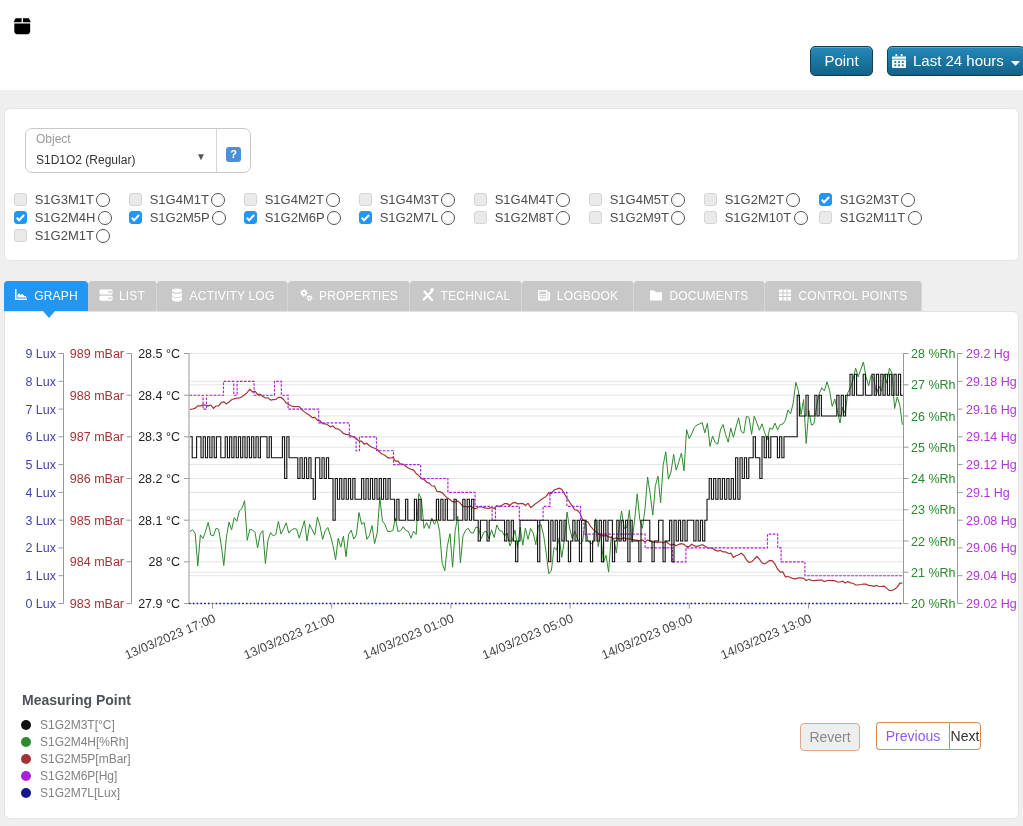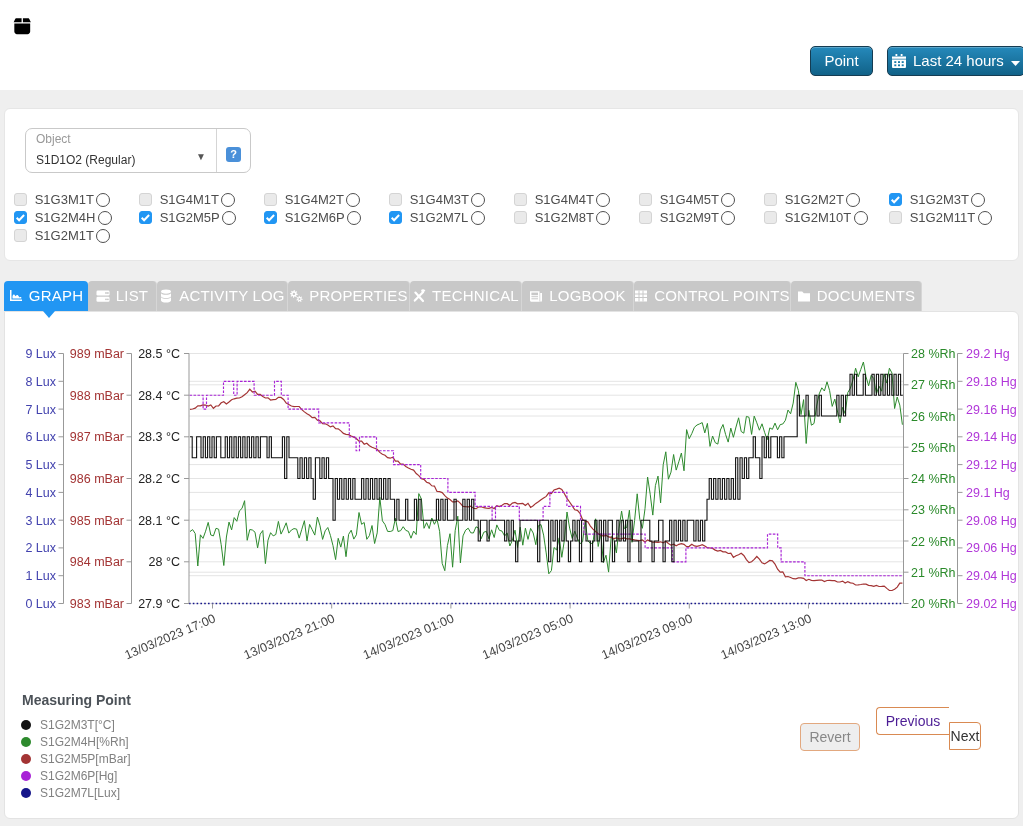--- a/index.html
+++ b/index.html
@@ -7,28 +7,28 @@
 .card1 { position:absolute; left:4px; top:108px; width:1015px; height:153px; background:#fff; border:1px solid #e6e6e6; border-radius:6px; }
 .panel { position:absolute; left:4px; top:311px; width:1015px; height:508px; background:#fff; border:1px solid #e3e3e3; border-radius:0 6px 6px 6px; }
 .selwrap { position:absolute; left:20px; top:19px; width:226px; height:45px; border:1px solid #c9c9c9; border-radius:7px; background:#fff; }
 .selwrap .divider { position:absolute; left:190px; top:0; width:1px; height:43px; background:#d5d5d5; }
 .sel-label { position:absolute; left:10px; top:3px; font-size:12px; color:#999; }
 .sel-value { position:absolute; left:10px; top:23.5px; font-size:12px; color:#333; }
 .sel-arrow { position:absolute; left:170px; top:22px; font-size:10px; color:#555; }
 .qbtn { position:absolute; left:200px; top:18px; width:15px; height:15px; background:#4a90d9; border-radius:3px; color:#fff; font-size:11px; font-weight:bold; text-align:center; line-height:15px; }
 .cbgrid { position:absolute; left:8.7px; top:81.8px; width:1010px; }
 .cbrow { display:flex; height:18px; }
-.cbitem { width:125px; display:flex; align-items:center; justify-content:flex-start; }
+.cbitem { width:115px; display:flex; align-items:center; justify-content:flex-start; }
 .cbx { width:13px; height:13px; background:#eaeaea; border:1px solid #d4d4d4; border-radius:3px; flex:0 0 13px; }
 .cbx.on { background:#2196f3; border-color:#2196f3; }
 .cbx svg { display:block; margin:-1px 0 0 -1px; }
 .cblab { font-size:13px; color:#4d4d4d; margin:0 2.5px 0 8px; white-space:nowrap; }
 .cbo { width:14px; height:14px; border:1.8px solid #4f4f4f; border-radius:50%; flex:0 0 14px; }
 .tabs { position:absolute; left:4px; top:281px; height:30px; display:flex; }
-.tab { height:30px; background:#c8c8c8; color:#fff; font-size:15px; line-height:30px; text-align:center; border-right:1px solid #d6d6d6; border-radius:4px 4px 0 0; white-space:nowrap; letter-spacing:.2px; }
+.tab { height:30px; background:#c8c8c8; color:#fff; font-size:12px; line-height:30px; text-align:center; border-right:1px solid #d6d6d6; border-radius:4px 4px 0 0; white-space:nowrap; letter-spacing:.2px; }
 .tab.active { background:#2196f3; border-right:none; }
 .tri { position:absolute; left:43px; top:311px; width:0; height:0; border-left:6.5px solid transparent; border-right:6.5px solid transparent; border-top:7px solid #2196f3; }
 .mp { position:absolute; left:22px; top:692px; font-size:14px; font-weight:bold; color:#4c5258;text-align:right; }
 .legend { position:absolute; left:20px; top:716px; }
 .litem { height:17px; font-size:12px; color:#818181; display:flex; align-items:center; }
 .ldot { width:10px; height:10px; border-radius:50%; margin:0 9px 0 1px; }
 .btn-o { position:absolute; height:28px; border-radius:4px; font-size:14px; text-align:center; line-height:26px; }
 </style></head>
 <body>
 <div class="hdr"></div>
@@ -212,29 +212,29 @@
       </svg>TECHNICAL</div>
     <div class="tab" style="width:112px"><svg width="14" height="14" viewBox="0 0 14 14" style="vertical-align:-2px;margin-right:6px">
         <path fill="#fff" d="M1 2.2h9.5v9.6c0 .7.4 1 .9 1H2.6c-1 0-1.6-.6-1.6-1.5z"></path>
         <path fill="#fff" d="M11.2 4h1.8v7.3c0 .9-.4 1.5-1 1.5s-.8-.6-.8-1.4z"></path>
         <g fill="#c8c8c8">
           <rect x="2.4" y="3.6" width="6.6" height="2.6"></rect>
           <rect x="2.4" y="7.2" width="6.6" height="1"></rect>
           <rect x="2.4" y="9.3" width="6.6" height="1"></rect>
         </g>
       </svg>LOGBOOK</div>
+    <div class="tab" style="width:131px"><svg width="14" height="14" viewBox="0 0 14 14" style="vertical-align:-2px;margin-right:6px">
+        <path fill="#fff" d="M1 2.5h4.2l1.6 1.7H13v8.3H1z"></path>
+      </svg>DOCUMENTS</div>
     <div class="tab" style="width:157px"><svg width="14" height="14" viewBox="0 0 14 14" style="vertical-align:-2px;margin-right:6px">
         <path fill="#fff" d="M1 1.5h12v11H1z"></path>
         <g stroke="#c8c8c8" stroke-width="1">
           <path d="M1 5h12M1 8.5h12M5 1.5v11M9 1.5v11"></path>
         </g>
       </svg>CONTROL POINTS</div>
-    <div class="tab" style="width:131px"><svg width="14" height="14" viewBox="0 0 14 14" style="vertical-align:-2px;margin-right:6px">
-        <path fill="#fff" d="M1 2.5h4.2l1.6 1.7H13v8.3H1z"></path>
-      </svg>DOCUMENTS</div>
   </div>
 <div class="tri"></div>
 <svg style="position:absolute;left:0;top:330px" width="1023" height="340" viewBox="0 330 1023 340" font-family="Liberation Sans, sans-serif">
     <g stroke="#e4e4e4" stroke-width="1">
       <line x1="189.0" y1="353.5" x2="903.5" y2="353.5"></line>
       <line x1="189.0" y1="381.3" x2="903.5" y2="381.3"></line>
       <line x1="189.0" y1="384.8" x2="903.5" y2="384.8"></line>
       <line x1="189.0" y1="395.2" x2="903.5" y2="395.2"></line>
       <line x1="189.0" y1="409.1" x2="903.5" y2="409.1"></line>
       <line x1="189.0" y1="416.0" x2="903.5" y2="416.0"></line>
@@ -377,14 +377,14 @@
   </svg>
 <div class="mp">Measuring Point</div>
 <div class="legend">
     <div class="litem"><span class="ldot" style="background:#111111"></span>S1G2M3T[°C]</div>
     <div class="litem"><span class="ldot" style="background:#2d8a2d"></span>S1G2M4H[%Rh]</div>
     <div class="litem"><span class="ldot" style="background:#a33434"></span>S1G2M5P[mBar]</div>
     <div class="litem"><span class="ldot" style="background:#a823d6"></span>S1G2M6P[Hg]</div>
     <div class="litem"><span class="ldot" style="background:#15158a"></span>S1G2M7L[Lux]</div>
   </div>
 <div class="btn-o" style="left:800px;top:723px;width:60px;border:1px solid #e2a87f;background:#eee;color:#888">Revert</div>
-<div class="btn-o" style="left:876px;top:707px;width:73px;border:1px solid #d98a52;border-right:none;background:#fff;color:#4c1d95;border-radius:4px 0 0 4px">Previous</div>
+<div class="btn-o" style="left:876px;top:722px;width:73px;border:1px solid #d98a52;border-right:none;background:#fff;color:#8b5cf6;border-radius:4px 0 0 4px">Previous</div>
 <div class="btn-o" style="left:949px;top:722px;width:32px;border:1px solid #d98a52;background:#fff;color:#333;border-radius:0 4px 4px 0">Next</div>
 
 </body></html>

